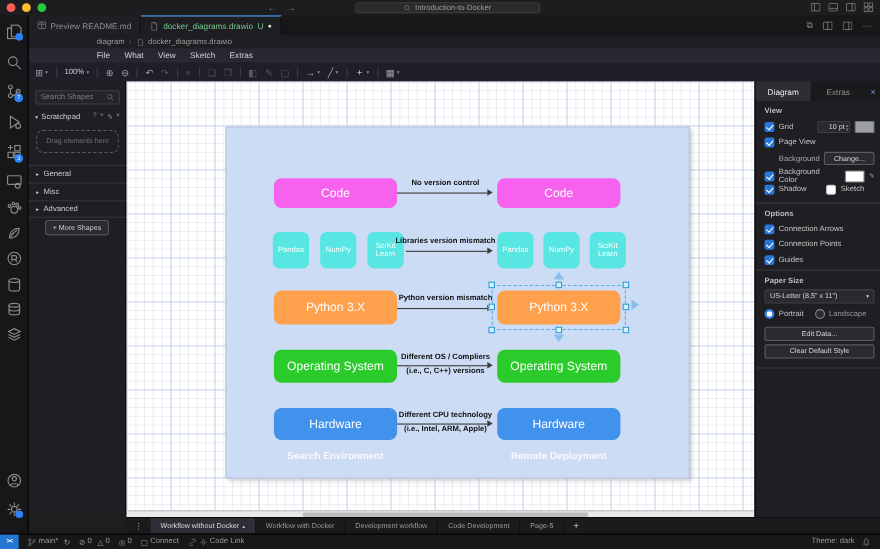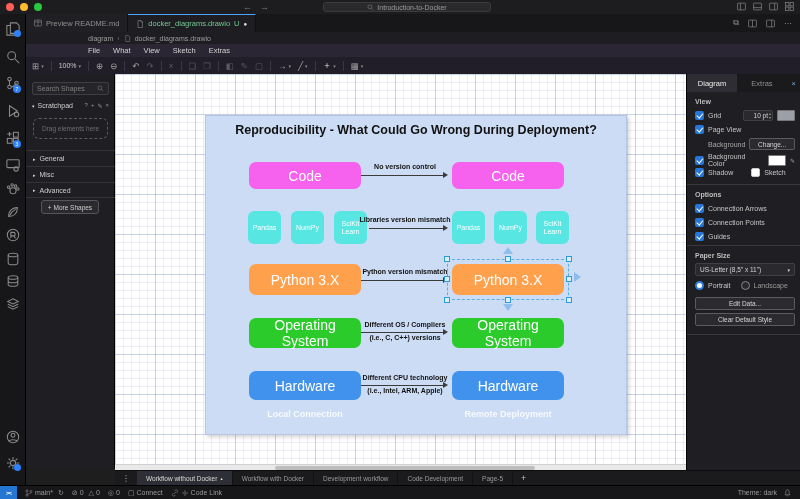--- a/index.html
+++ b/index.html
@@ -52,21 +52,21 @@
       linear-gradient(rgba(125,150,195,.16) 1px, transparent 1px),
       linear-gradient(90deg, rgba(125,150,195,.16) 1px, transparent 1px),
       linear-gradient(rgba(125,150,195,.30) 1px, transparent 1px),
       linear-gradient(90deg, rgba(125,150,195,.30) 1px, transparent 1px);
     background-size:8px 8px, 8px 8px, 40px 40px, 40px 40px; }
   .hscroll { position:absolute; left:115px; top:464px; width:571px; height:6px; background:#e9e9e9; border-top:1px solid #d0d0d0; }
   .hthumb { position:absolute; left:160px; top:1px; width:260px; height:4px; background:#bdbdbd; border-radius:2px; }
 
   .page { position:absolute; left:205px; top:115px; width:422px; height:320px; background:#ccdcf5; border:1px solid #b6c6e2; box-shadow:2px 2px 4px rgba(0,0,0,.18); }
   .dtitle { position:absolute; left:0; top:7px; width:100%; text-align:center; font-size:12.5px; font-weight:bold; color:#111; }
-  .nbox { position:absolute; border-radius:7px; color:#fff; display:flex; align-items:center; justify-content:center; text-align:center; font-size:14px; }
+  .nbox { position:absolute; border-radius:7px; color:#fff; display:flex; align-items:center; justify-content:center; text-align:center; font-size:11px; }
   .sbox { position:absolute; width:33px; height:33px; border-radius:6px; color:#fff; display:flex; align-items:center; justify-content:center; text-align:center; font-size:7px; line-height:1.1; }
   .aline { position:absolute; height:1px; background:#3b3b3b; }
   .ahead { position:absolute; width:0; height:0; border:3.5px solid transparent; border-left:5px solid #3b3b3b; }
   .alabel { position:absolute; text-align:center; font-size:7px; font-weight:600; color:#111; }
   .envlabel { position:absolute; text-align:center; font-size:9px; font-weight:bold; color:rgba(255,255,255,.85); }
 
   .selrect { position:absolute; left:241px; top:143px; width:122px; height:41px; border:1px dashed #55b1e6; }
   .handle { position:absolute; width:6px; height:6px; background:#d9f0fb; border:1px solid #2e9bd6; }
   .dirarrow { position:absolute; width:0; height:0; }
 
@@ -348,21 +348,20 @@
     <span>+ More Shapes</span>
   </div>
 </div>
 
 <div class="canvas"></div>
 <div class="hscroll">
     <div class="hthumb"></div>
   </div>
 
 <div class="page" style="background: rgb(204, 220, 245);">
-  <div class="dtitle">Reproducibility - What Could Go Wrong During Deployment?</div>
 
   <div class="nbox" style="left: 43px; top: 46px; width: 112px; height: 27px; background: rgb(246, 97, 238);">
       <span>Code</span>
     </div>
   <div class="nbox" style="left: 246px; top: 46px; width: 112px; height: 27px; background: rgb(246, 97, 238);">
       <span>Code</span>
     </div>
   <div class="aline" style="left:155px; top:59px; width:82px"></div>
   <div class="ahead" style="left:237px; top:55.5px"></div>
   <div class="alabel" style="left:146px; top:47px; width:106px">No version control</div>
@@ -427,21 +426,21 @@
       <span>Hardware</span>
     </div>
   <div class="nbox" style="left: 246px; top: 255px; width: 112px; height: 29px; background: rgb(65, 146, 236);">
       <span>Hardware</span>
     </div>
   <div class="aline" style="left:155px; top:269px; width:82px"></div>
   <div class="ahead" style="left:237px; top:265.5px"></div>
   <div class="alabel" style="left:139px; top:258px; width:120px">Different CPU technology</div>
   <div class="alabel" style="left:139px; top:271px; width:120px">(i.e., Intel, ARM, Apple)</div>
 
-  <div class="envlabel" style="left:39px; top:293px; width:120px">Local Connection</div>
+  <div class="envlabel" style="left:39px; top:293px; width:120px">Search Environment</div>
   <div class="envlabel" style="left:242px; top:293px; width:120px">Remote Deployment</div>
 </div>
 
 <div class="rightpanel">
   <div class="rp-tabs">
     <div class="rp-tab active">
         <span>Diagram</span>
       </div>
     <div class="rp-tab inactive">
         <span>Extras</span>

